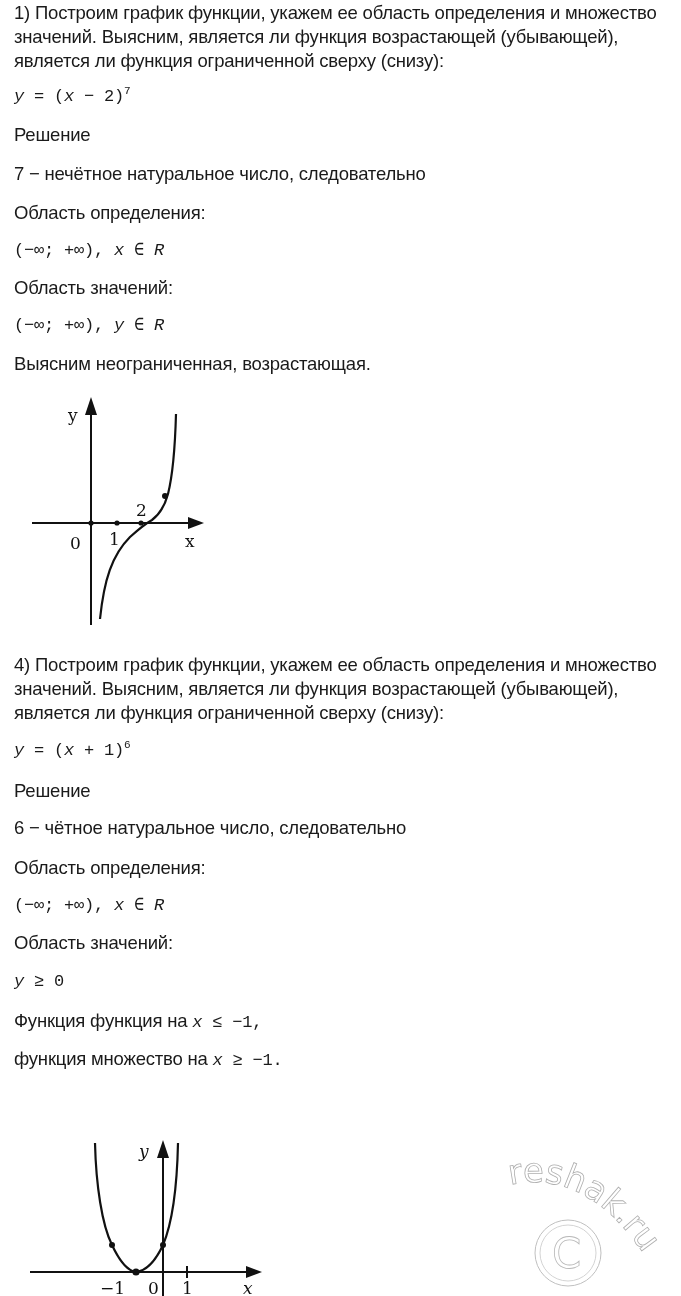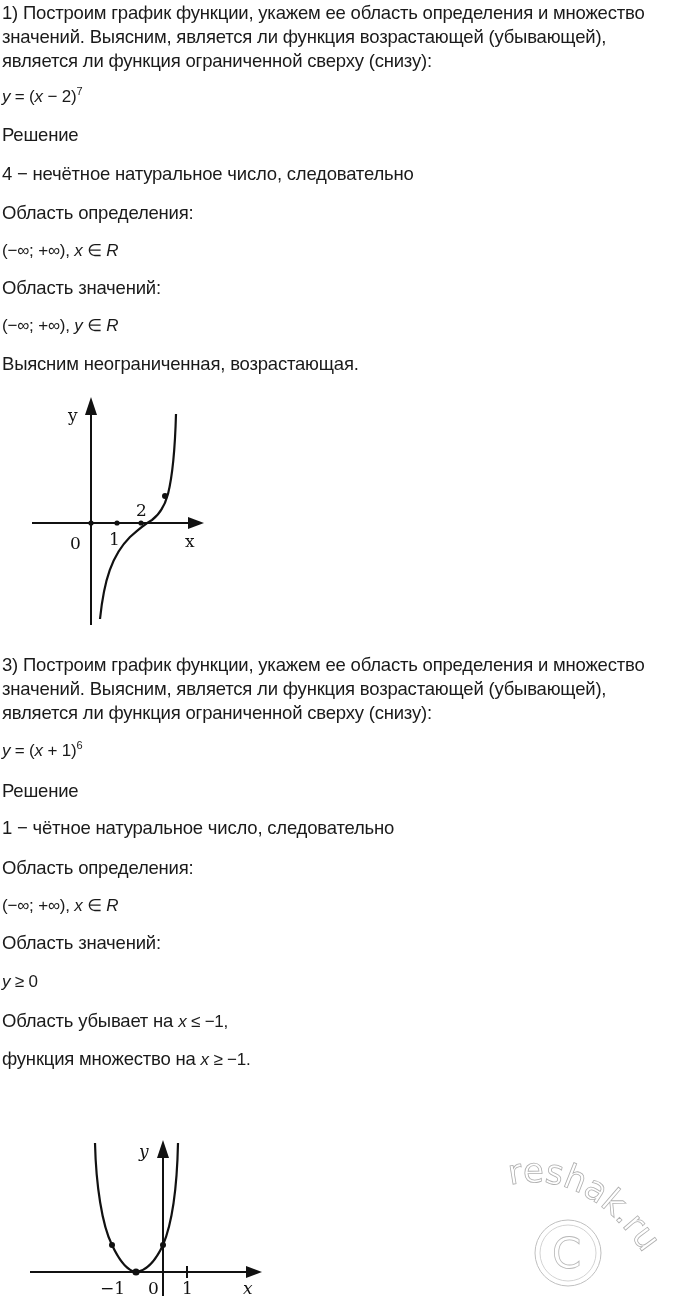--- a/index.html
+++ b/index.html
@@ -1,42 +1,42 @@
 <!DOCTYPE html>
 <html><head>
   <meta charset="utf-8">
   <style>
     html, body { margin: 0; padding: 0; background: #ffffff; }
     body {
       width: 681px; height: 1296px; position: relative; overflow: hidden;
       font-family: "Liberation Sans", sans-serif; color: #1a1a1a;
     }
     .line {
-      position: absolute; left: 2px; font-size: 18.5px; line-height: 22px;
+      position: absolute; left: 14px; font-size: 18.5px; line-height: 22px;
       white-space: nowrap; letter-spacing: -0.2px;
     }
-    .math { font-family: Liberation Sans, sans-serif; font-size: 17px; }
+    .math { font-family: Liberation Mono, monospace; font-size: 17px; }
     .math i { font-style: italic; }
     sup { font-size: 11px; vertical-align: 7px; line-height: 0; }
     svg.graph { position: absolute; left: 0; overflow: visible; }
     .watermark { position: absolute; left: 480px; top: 1130px; width: 201px; height: 166px; }
   </style>
 </head>
 <body>
 
 <div class="line" style="top:2px">1) Построим график функции, укажем ее область определения и множество</div>
 <div class="line" style="top:26px">значений. Выясним, является ли функция возрастающей (убывающей),</div>
 <div class="line" style="top:50px">является ли функция ограниченной сверху (снизу):</div>
 
 <div class="line math" style="top:86px">
   <i>y</i><span> = (</span><i>x</i><span> − 2)</span><sup>7</sup>
 </div>
 
 <div class="line" style="top:124px">Решение</div>
-<div class="line" style="top:163px">4 − нечётное натуральное число, следовательно</div>
+<div class="line" style="top:163px">7 − нечётное натуральное число, следовательно</div>
 <div class="line" style="top:202px">Область определения:</div>
 <div class="line math" style="top:240px">
   <span>(−∞; +∞), </span><i>x</i><span> ∈ </span><i>R</i>
 </div>
 <div class="line" style="top:277px">Область значений:</div>
 <div class="line math" style="top:315px">
   <span>(−∞; +∞), </span><i>y</i><span> ∈ </span><i>R</i>
 </div>
 <div class="line" style="top:353px">Выясним неограниченная, возрастающая.</div>
 
@@ -54,40 +54,40 @@
   <circle cx="165" cy="496" r="3" fill="#111"></circle>
   <g font-family="DejaVu Serif, serif" font-size="17" fill="#111">
     <text x="68" y="421">y</text>
     <text x="185" y="547">x</text>
     <text x="70" y="549">0</text>
     <text x="109" y="545">1</text>
     <text x="136" y="516">2</text>
   </g>
 </svg>
 
-<div class="line" style="top:654px">3) Построим график функции, укажем ее область определения и множество</div>
+<div class="line" style="top:654px">4) Построим график функции, укажем ее область определения и множество</div>
 <div class="line" style="top:678px">значений. Выясним, является ли функция возрастающей (убывающей),</div>
 <div class="line" style="top:702px">является ли функция ограниченной сверху (снизу):</div>
 
 <div class="line math" style="top:740px">
   <i>y</i><span> = (</span><i>x</i><span> + 1)</span><sup>6</sup>
 </div>
 
 <div class="line" style="top:780px">Решение</div>
-<div class="line" style="top:817px">1 − чётное натуральное число, следовательно</div>
+<div class="line" style="top:817px">6 − чётное натуральное число, следовательно</div>
 <div class="line" style="top:857px">Область определения:</div>
 <div class="line math" style="top:895px">
   <span>(−∞; +∞), </span><i>x</i><span> ∈ </span><i>R</i>
 </div>
 <div class="line" style="top:932px">Область значений:</div>
 <div class="line math" style="top:971px">
   <i>y</i><span> ≥ 0</span>
 </div>
 <div class="line" style="top:1010px">
-  <span>Область убывает на </span><i class="math">x</i><span class="math"> ≤ −1,</span>
+  <span>Функция функция на </span><i class="math">x</i><span class="math"> ≤ −1,</span>
 </div>
 <div class="line" style="top:1048px">
   <span>функция множество на </span><i class="math">x</i><span class="math"> ≥ −1.</span>
 </div>
 
 <svg class="graph" style="top:0" width="681" height="1296" viewBox="0 0 681 1296">
   <g stroke="#111" fill="none" stroke-width="2">
     <line x1="30" y1="1272" x2="252" y2="1272"></line>
     <line x1="163" y1="1296" x2="163" y2="1152"></line>
     <path d="M95,1143 C96,1185 102,1225 112,1245 C120,1262 128,1271 136,1272 C145,1271 155,1262 163,1245 C171,1226 177,1190 178,1143" stroke-width="2.2"></path>

